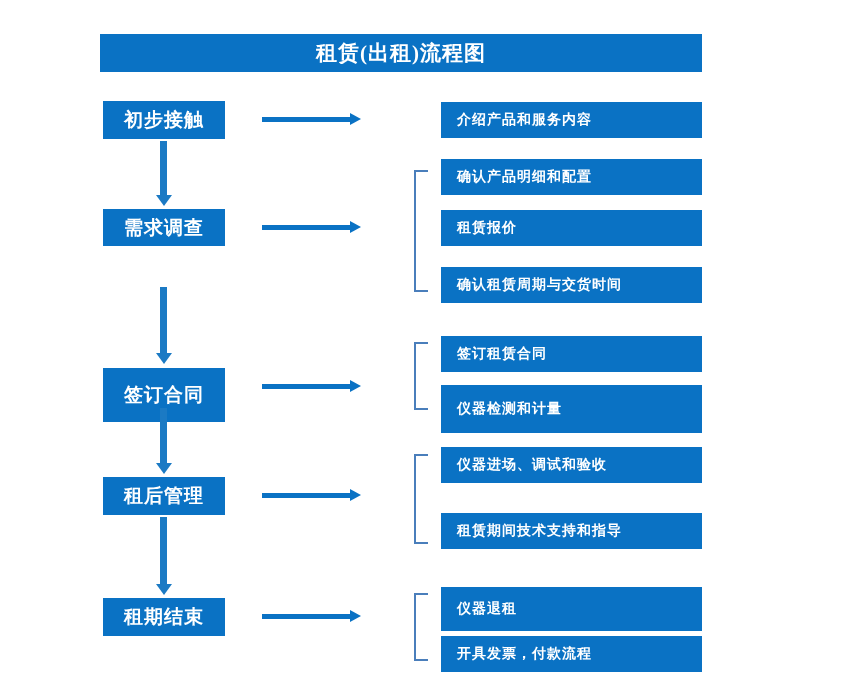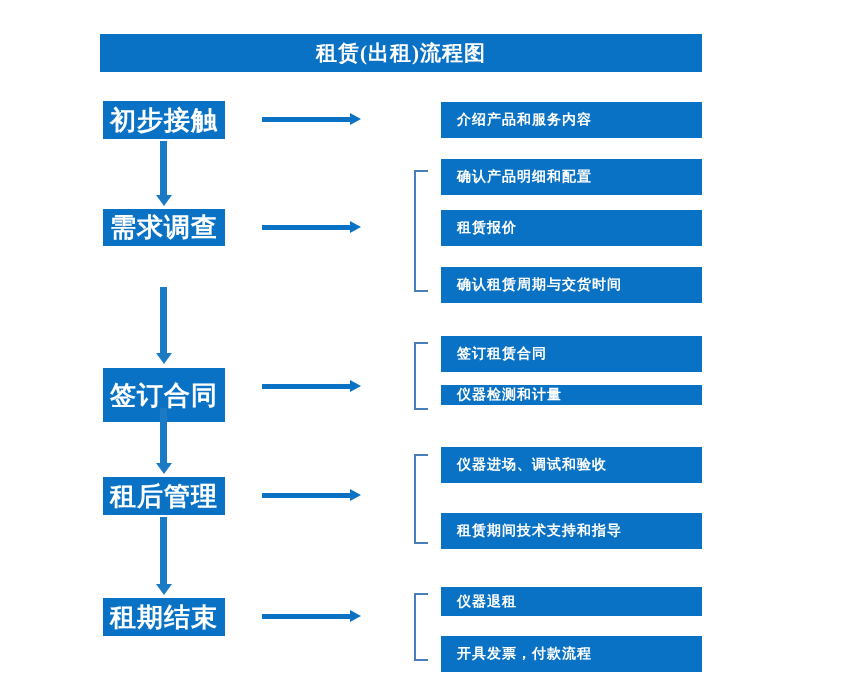--- a/index.html
+++ b/index.html
@@ -26,21 +26,21 @@
     box-sizing: border-box;
     letter-spacing: 1px;
     white-space: nowrap;
   }
   .title-bar {
     justify-content: center;
     font-size: 21px;
   }
   .stage-box {
     justify-content: center;
-    font-size: 26px;
+    font-size: 19px;
   }
   .detail-box {
     justify-content: flex-start;
     padding-left: 16px;
     font-size: 14px;
   }
   
   .h-arrow {
     position: absolute;
     height: 18px;
@@ -148,21 +148,21 @@
   <div class="bracket" style="left:414px; top:430px; height:90px;"></div>
   <div class="bracket" style="left:414px; top:569px; height:68px;"></div>
 
   <div class="box detail-box" style="left:441px; top:78px; width:261px; height:36px;">介绍产品和服务内容</div>
 
   <div class="box detail-box" style="left:441px; top:135px; width:261px; height:36px;">确认产品明细和配置</div>
   <div class="box detail-box" style="left:441px; top:186px; width:261px; height:36px;">租赁报价</div>
   <div class="box detail-box" style="left:441px; top:243px; width:261px; height:36px;">确认租赁周期与交货时间</div>
 
   <div class="box detail-box" style="left:441px; top:312px; width:261px; height:36px;">签订租赁合同</div>
-  <div class="box detail-box" style="left:441px; top:361px; width:261px; height:20px;">仪器检测和计量</div>
+  <div class="box detail-box" style="left:441px; top:361px; width:261px; height:48px;">仪器检测和计量</div>
 
   <div class="box detail-box" style="left:441px; top:423px; width:261px; height:36px;">仪器进场、调试和验收</div>
   <div class="box detail-box" style="left:441px; top:489px; width:261px; height:36px;">租赁期间技术支持和指导</div>
 
-  <div class="box detail-box" style="left:441px; top:563px; width:261px; height:29px;">仪器退租</div>
+  <div class="box detail-box" style="left:441px; top:563px; width:261px; height:44px;">仪器退租</div>
   <div class="box detail-box" style="left:441px; top:612px; width:261px; height:36px;">开具发票，付款流程</div>
 
 </div>
 
 </body></html>

